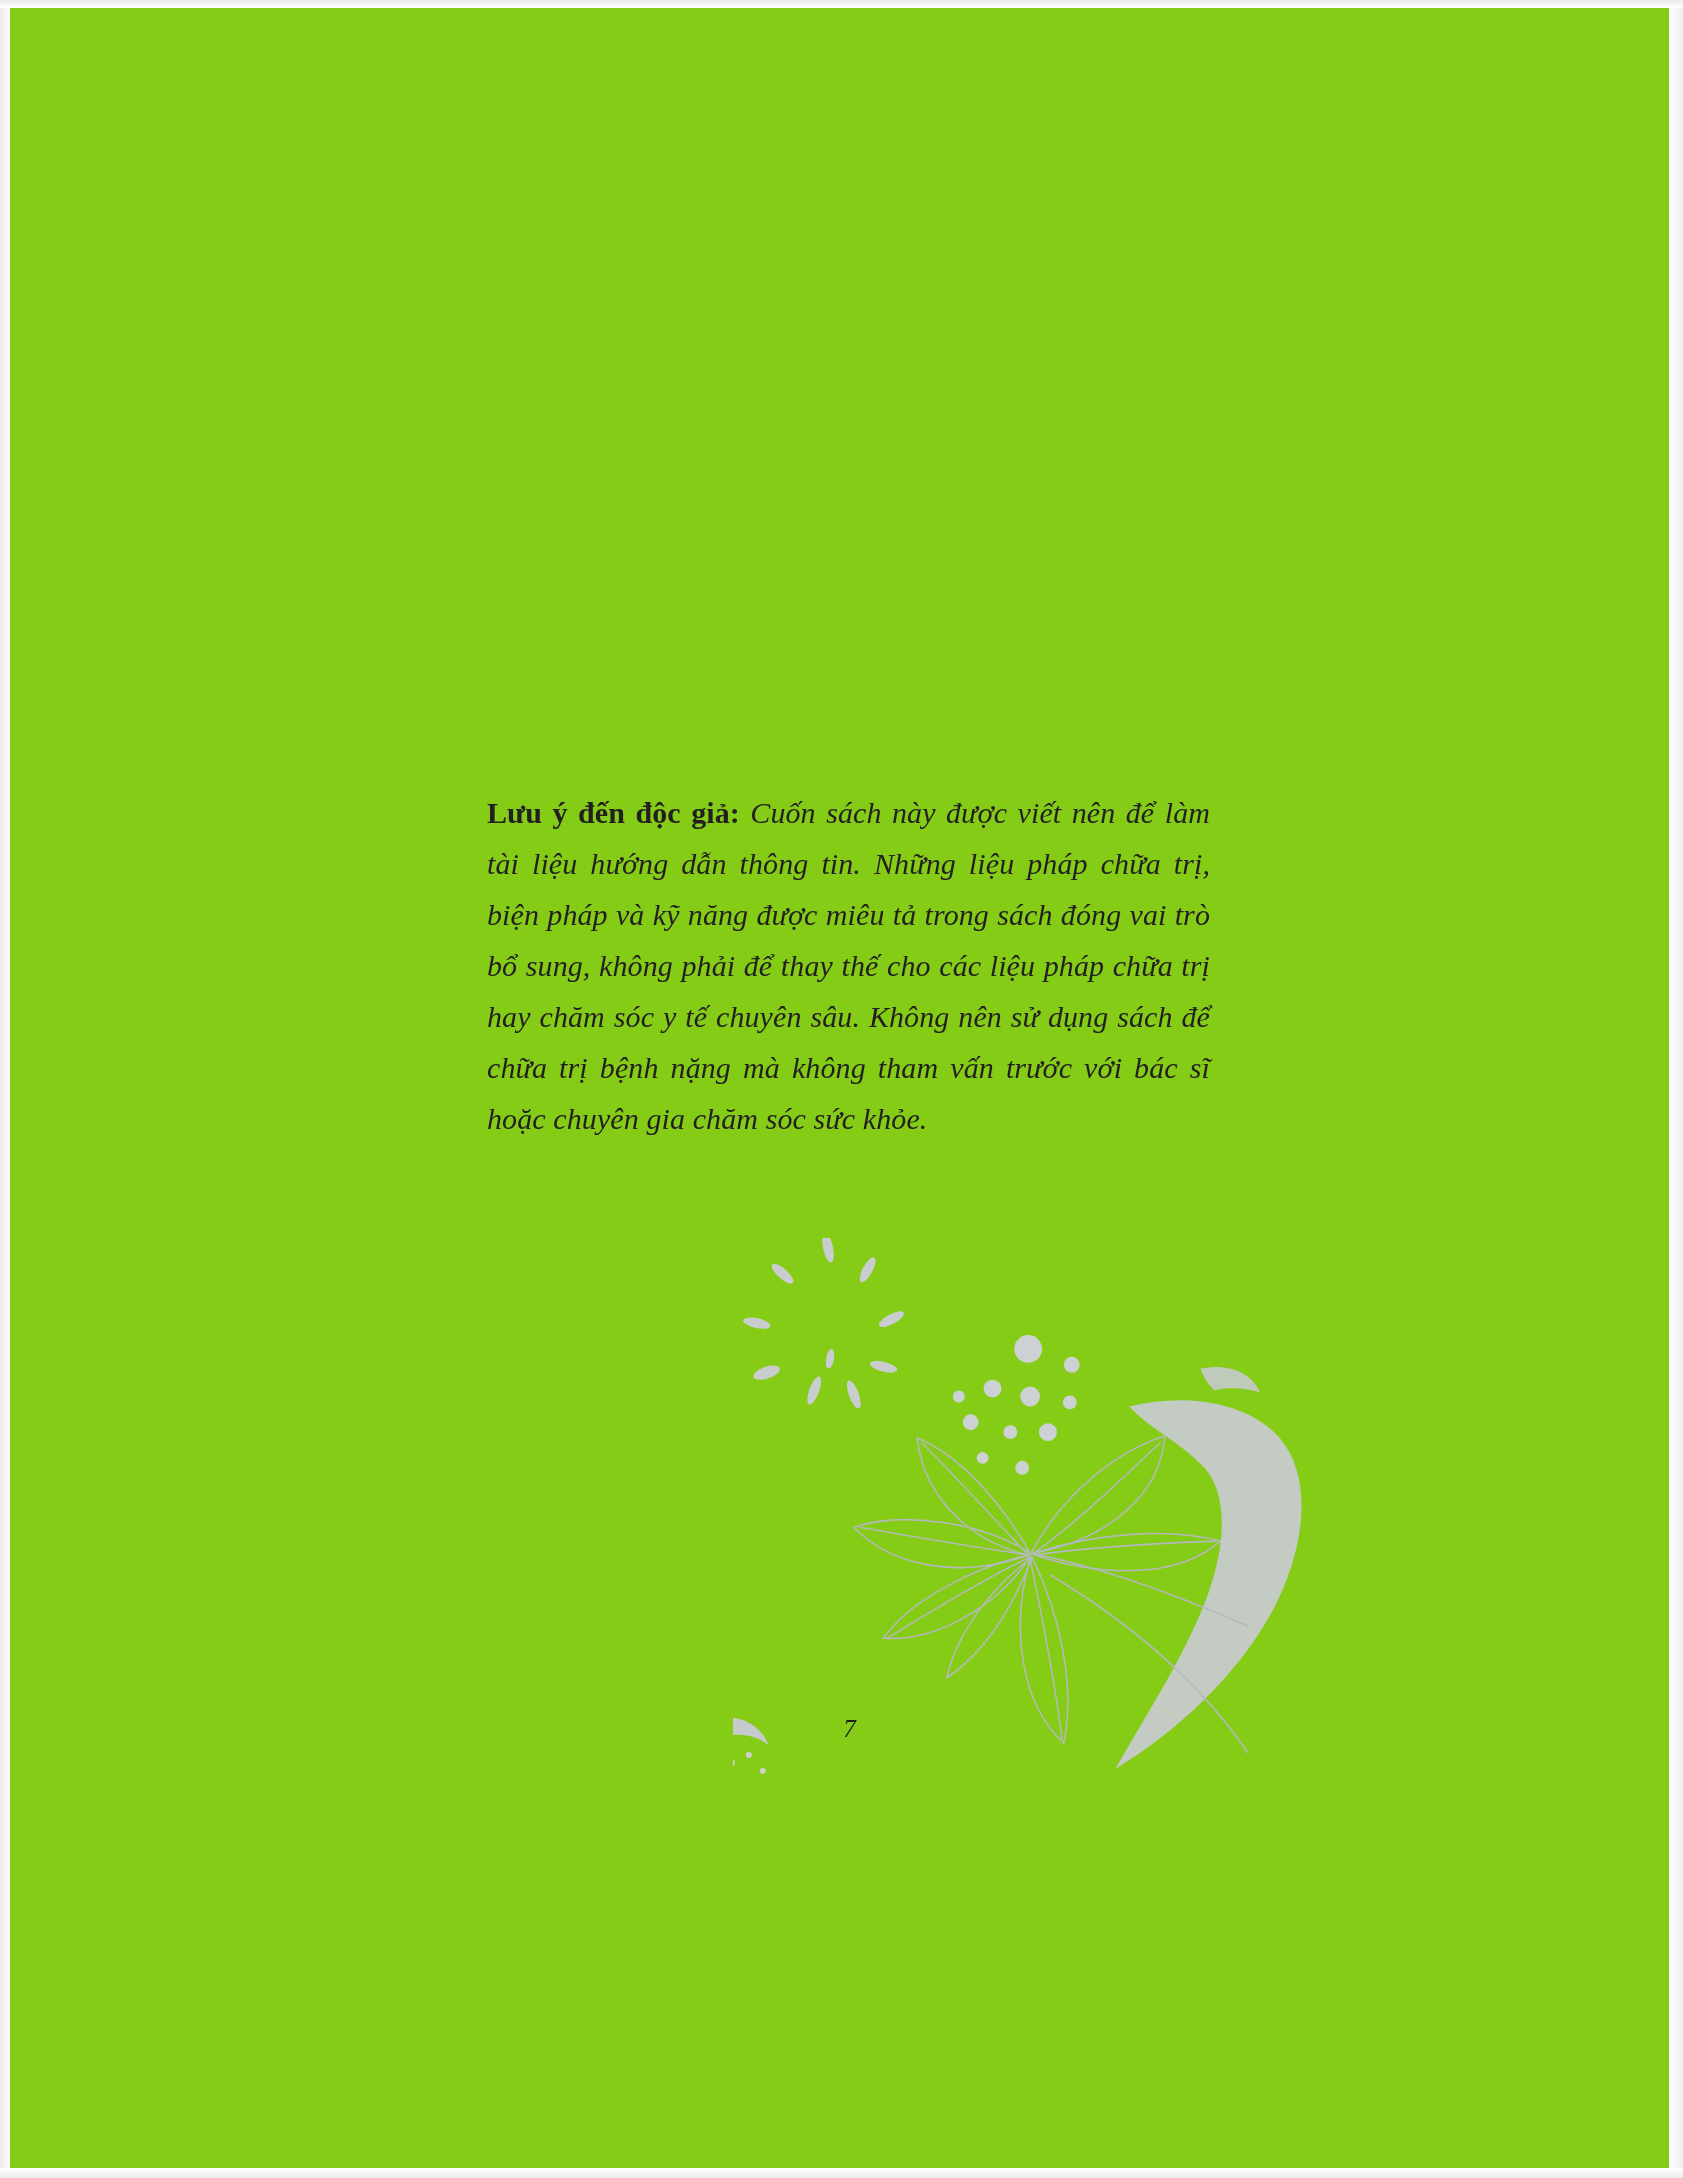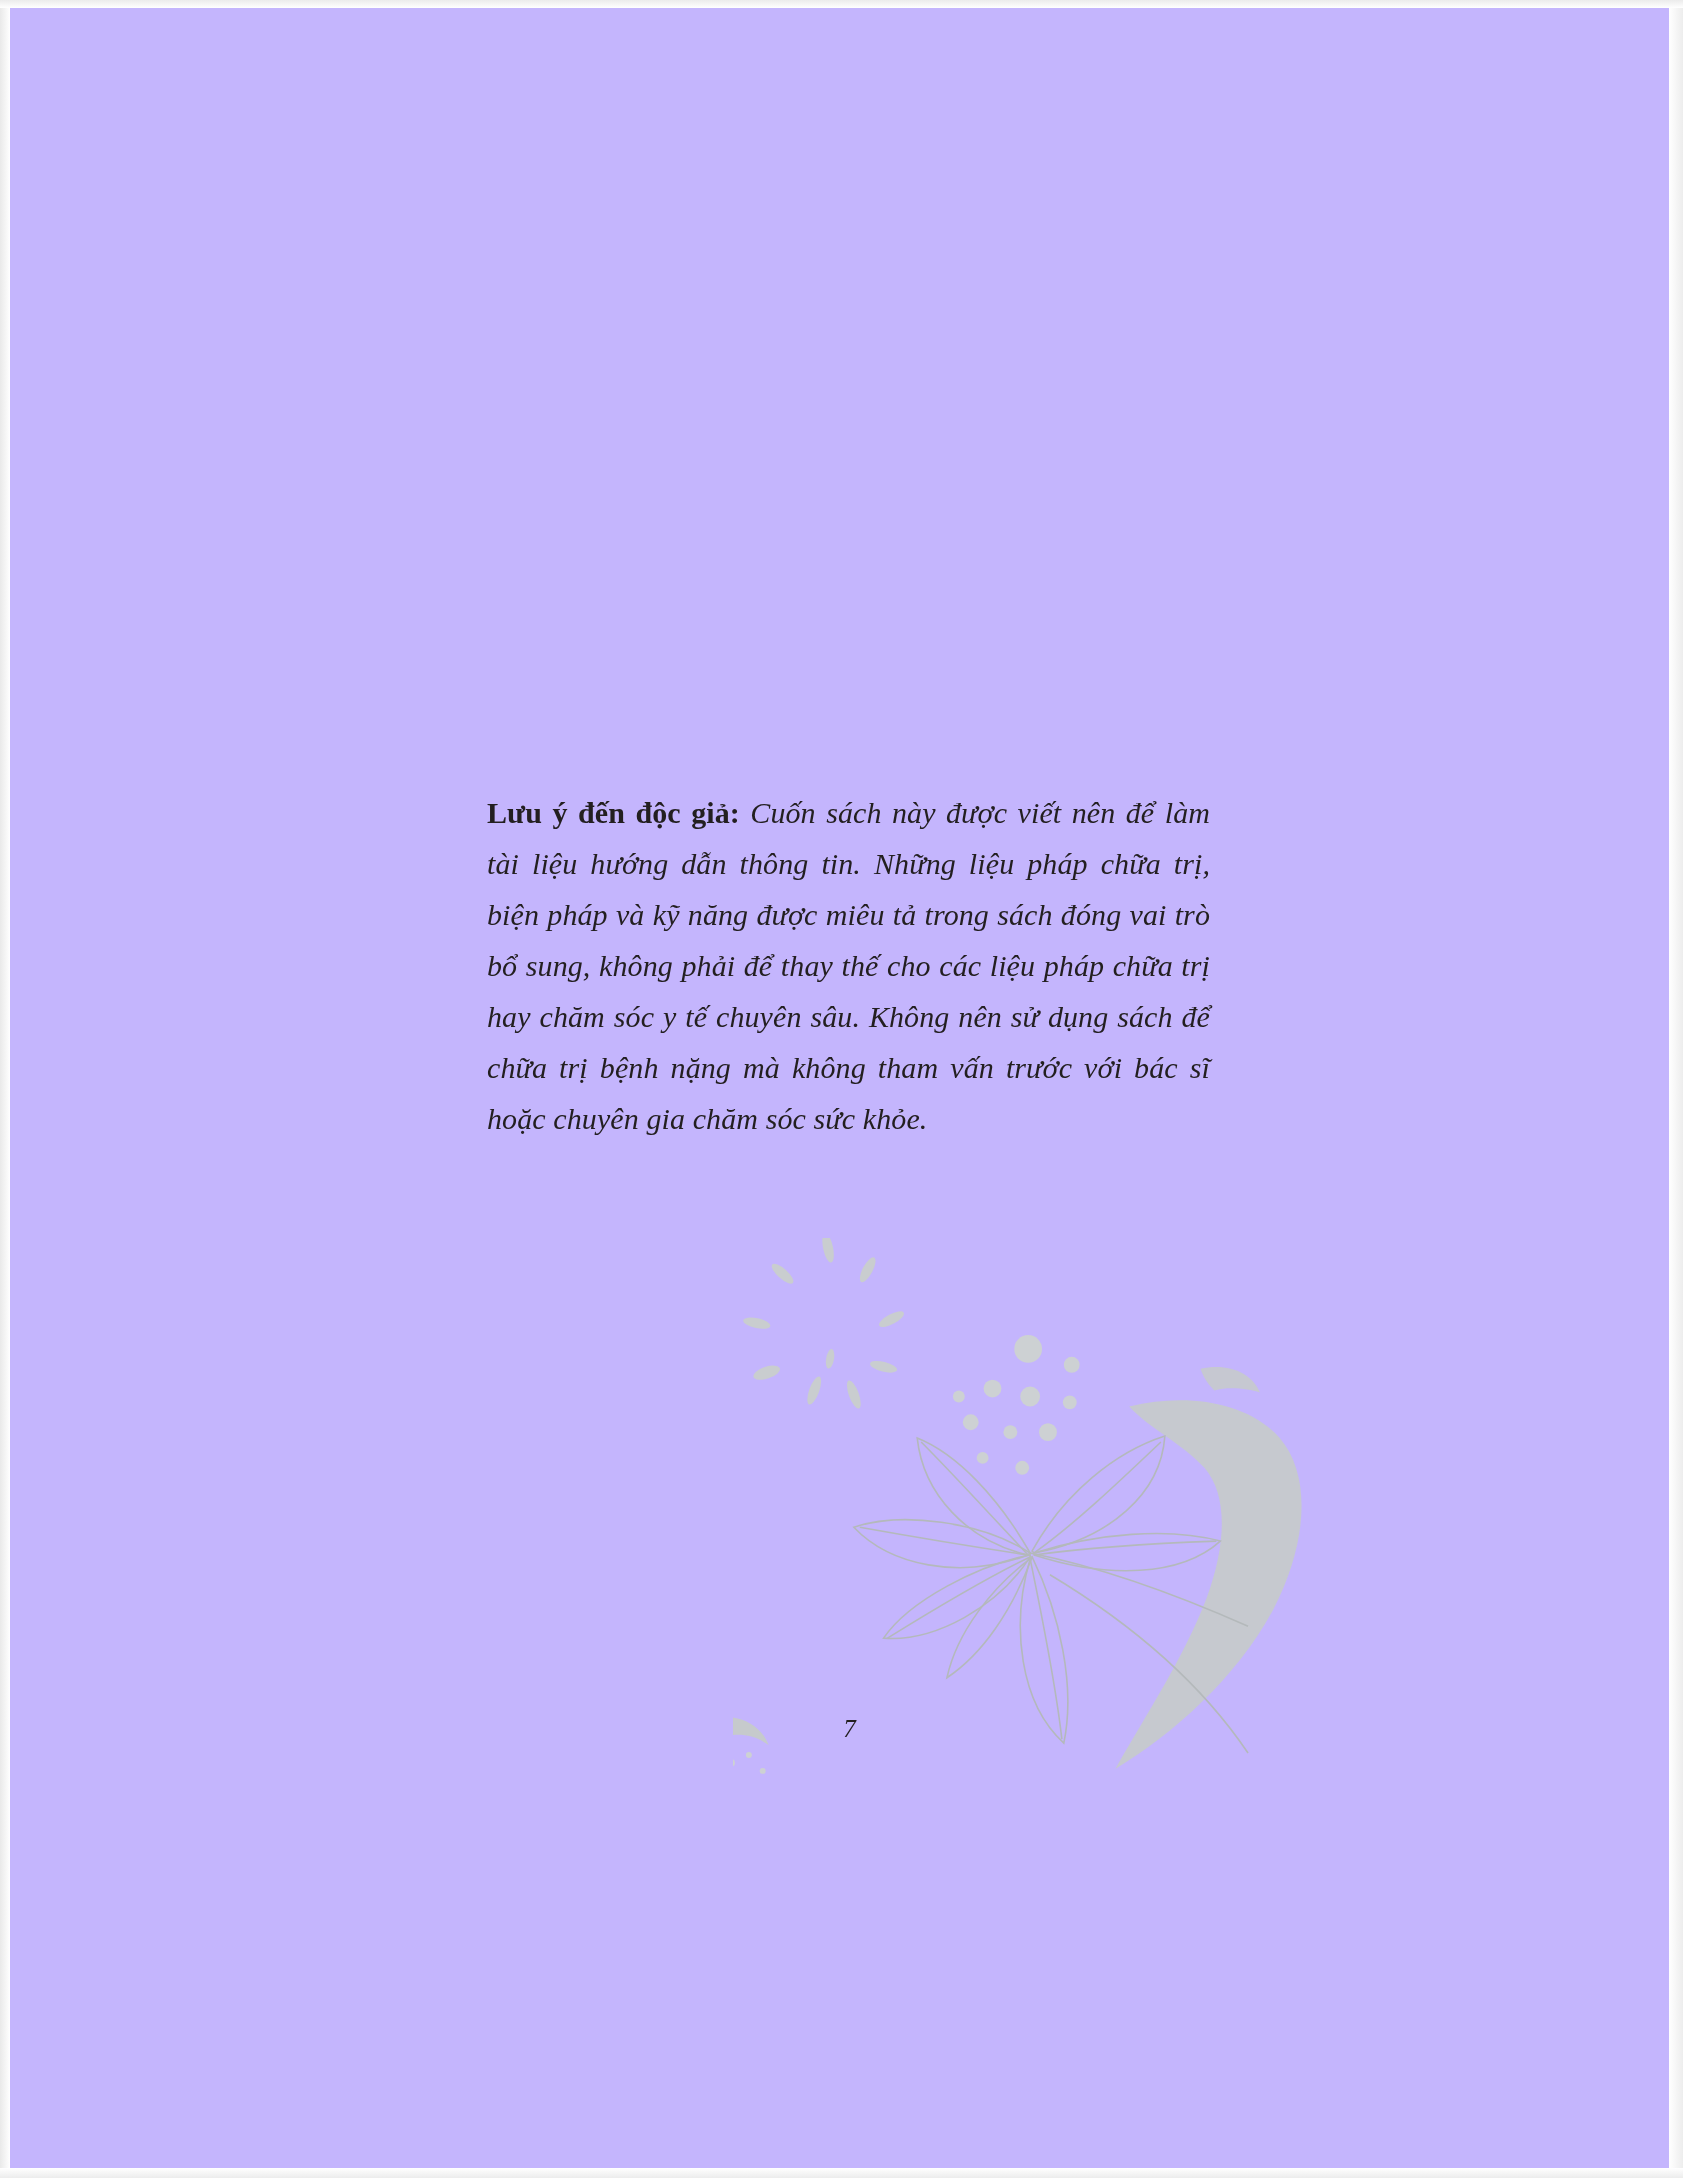--- a/index.html
+++ b/index.html
@@ -13,21 +13,21 @@
     position: relative;
     overflow: hidden;
     font-family: "Liberation Serif", serif;
   }
   .page {
     position: absolute;
     left: 0;
     top: 0;
     width: 1683px;
     height: 2178px;
-    background: #c4b5fd;
+    background: #84cc16;
   }
   
   .page-edge-left {
     position: absolute;
     left: 0;
     top: 0;
     width: 10px;
     height: 2178px;
     background: linear-gradient(to right, #e9e9e9, #ffffff);
   }

